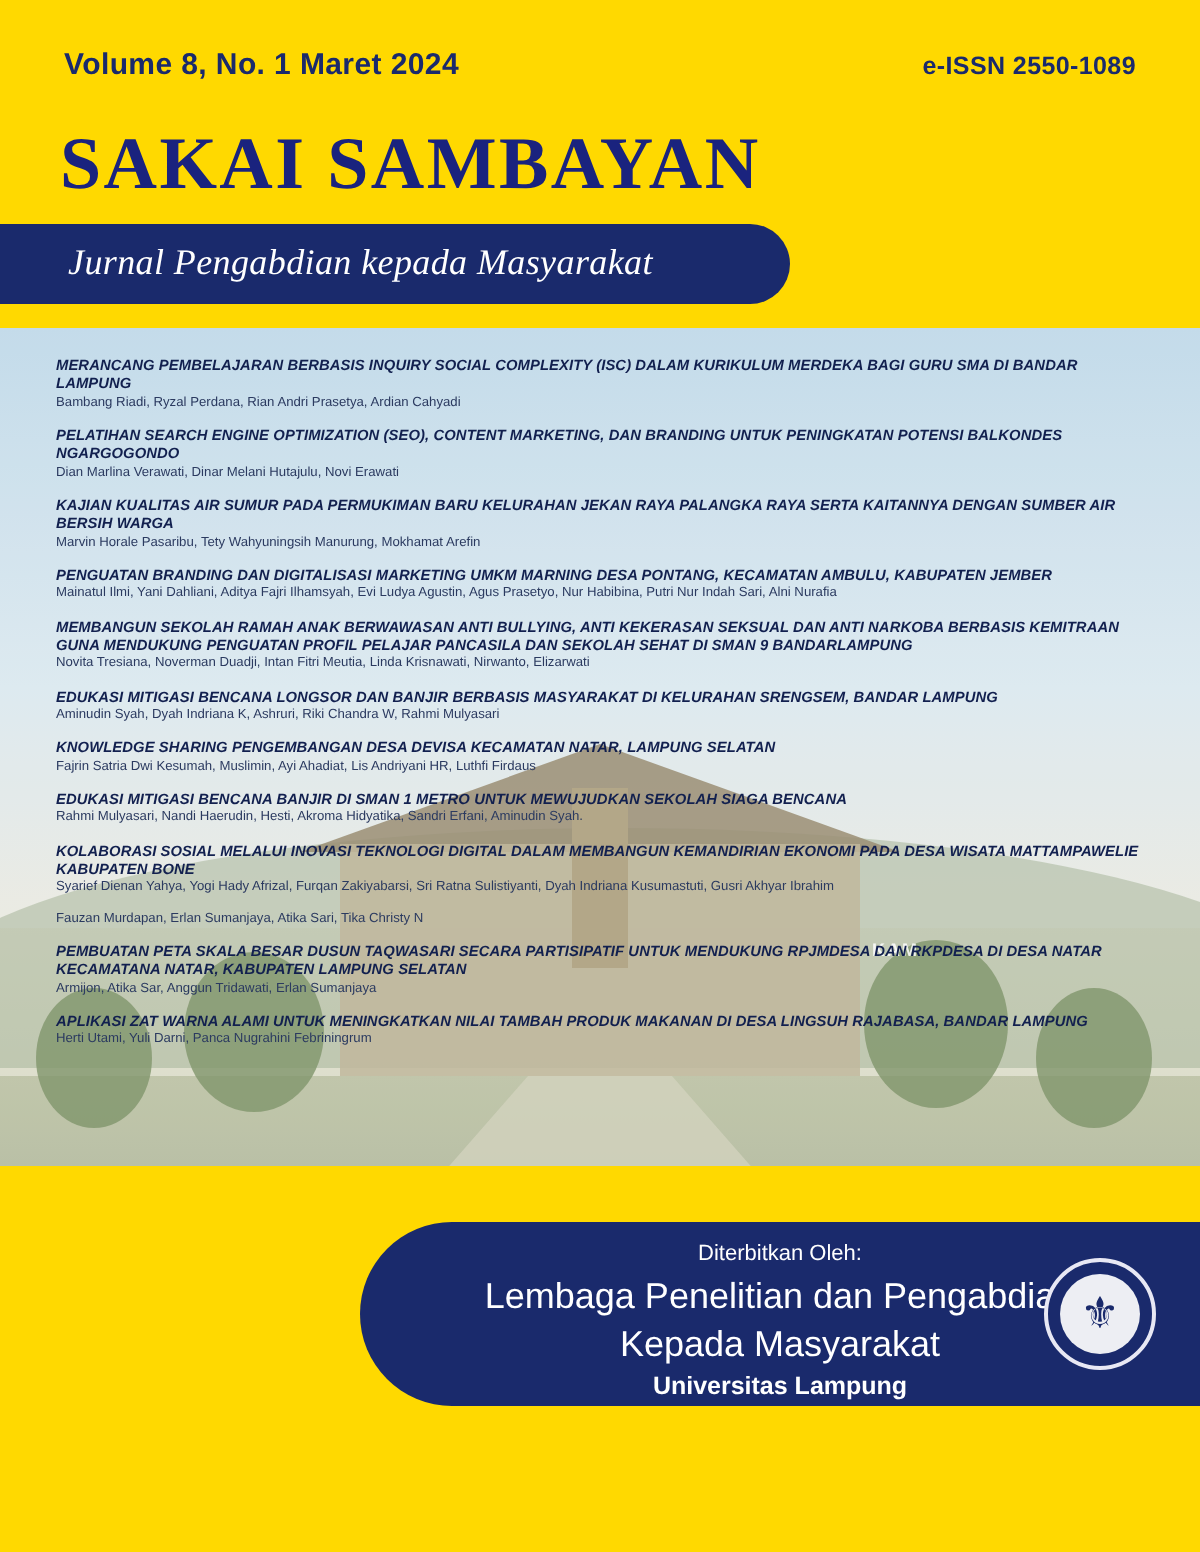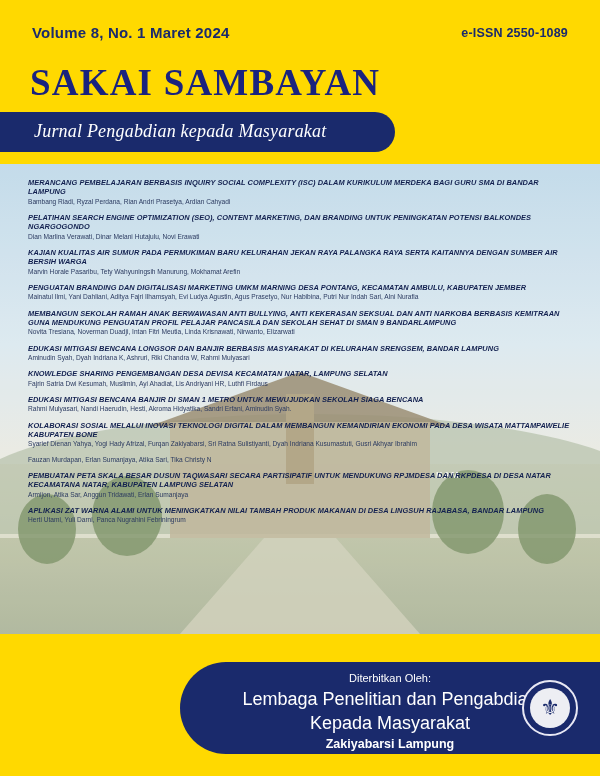--- a/index.html
+++ b/index.html
@@ -200,23 +200,23 @@
     font-size: 6.6px;
     color: #2b3a60;
     line-height: 1.25;
     margin-top: 1px;
   }
 
   
   .footer {
     position: absolute;
     left: 0;
-    bottom: 0;
-    width: 600px;
-    height: 142px;
+    bottom: 16px;
+    width: 600px;
+    height: 177px;
     background: #ffd900;
   }
   .footer-bar {
     position: absolute;
     left: 180px;
     top: 28px;
     width: 420px;
     height: 92px;
     background: #1a2a6c;
     border-top-left-radius: 46px;
@@ -378,21 +378,21 @@
       <div class="article-authors">Herti Utami, Yuli Darni, Panca Nugrahini Febriningrum</div>
     </div>
 
   </div>
 
   <div class="footer">
     <div class="footer-bar"></div>
     <div class="footer-text">
       <div class="footer-line1">Diterbitkan Oleh:</div>
       <div class="footer-line2">Lembaga Penelitian dan Pengabdian Kepada Masyarakat</div>
-      <div class="footer-line3">Zakiyabarsi Lampung</div>
+      <div class="footer-line3">Universitas Lampung</div>
     </div>
     <div class="seal">
       <div class="ring"></div>
       <div class="inner"></div>
       <div class="glyph">⚜</div>
     </div>
   </div>
 
 </div>
 

